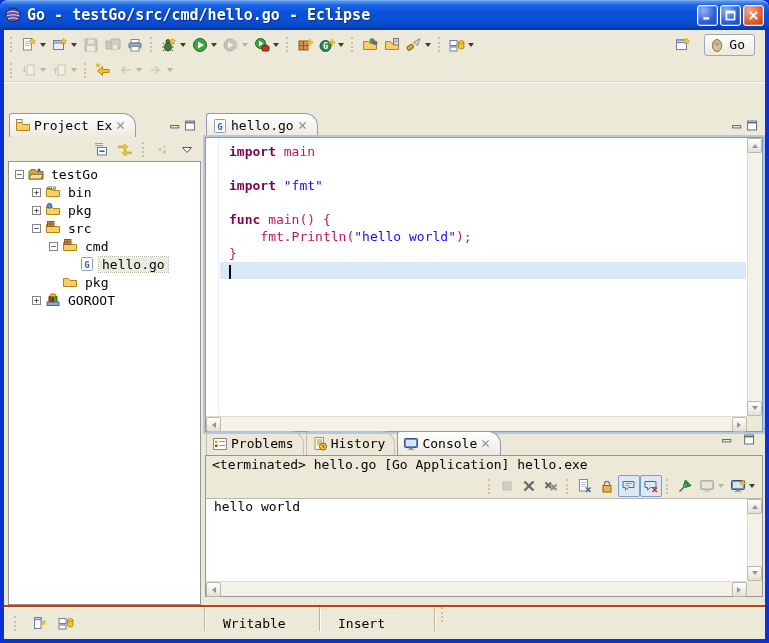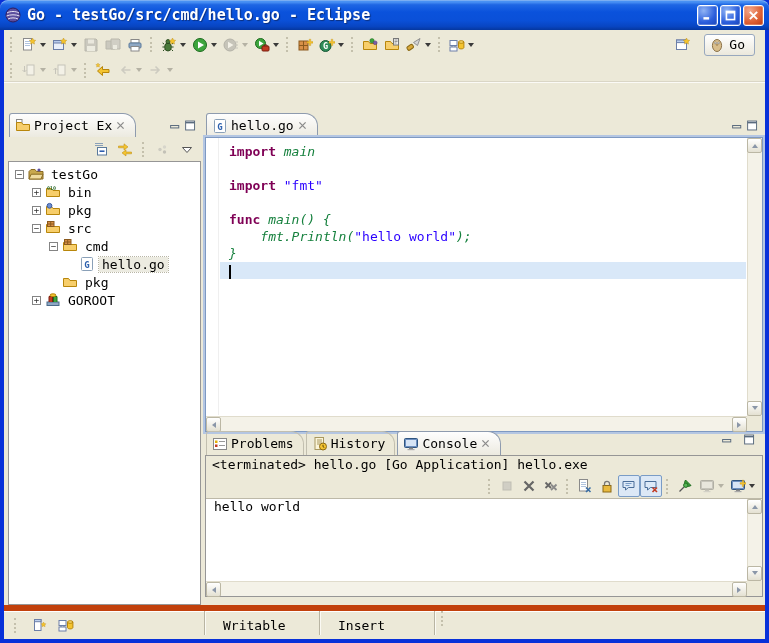--- a/index.html
+++ b/index.html
@@ -67,21 +67,21 @@
   .tree-label{padding:0 3px;}
   .tree-label.sel{background:#ECEBE1;outline:1px dotted #B9B6A6;}
   
   .editor .body{border:1px solid #7E99C2;box-shadow:0 0 0 2px #B4C6E2;}
   .gutter{position:absolute;left:0;top:0;bottom:16px;width:13px;background:#fff;border-right:1px solid #EFEFEF;}
   .code{position:absolute;left:14px;top:0;right:16px;bottom:16px;overflow:hidden;padding-top:5px;}
   .code-line{height:17px;line-height:17px;white-space:pre;padding-left:9px;}
   .code-line.hl{background:var(--hl,#D9E8F8);}
   .seg.kw{color:var(--kw,#7F0055);font-weight:bold;}
   .seg.str{color:var(--str,#2A00FF);}
-  .seg.pl{color:#15803d;font-style:italic;}
+  .seg.pl{color:#be185d;}
   .caret{display:inline-block;width:2px;height:14px;background:#000;vertical-align:middle;}
   
   .vscroll{position:absolute;top:0;right:0;width:15px;bottom:15px;background:#F4F2E8;border-left:1px solid #E0DCCC;}
   .hscroll{position:absolute;left:0;right:15px;bottom:0;height:15px;background:#F4F2E8;border-top:1px solid #E0DCCC;}
   .corner{position:absolute;right:0;bottom:0;width:15px;height:15px;background:#ECE9D8;}
   .sbtn{position:absolute;width:15px;height:15px;background:linear-gradient(#FFFFFF,#E4E1D2);
     border:1px solid #BBB7A4;border-radius:2px;display:flex;align-items:center;justify-content:center;}
   .sbtn.t{top:0;right:0;} .sbtn.b{bottom:0;right:0;} .sbtn.l{left:0;bottom:0;} .sbtn.r{right:0;bottom:0;}
   .hscroll .sbtn{top:0;}
   .arr{width:0;height:0;border:3px solid transparent;}
@@ -89,21 +89,21 @@
   .arr.dn{border-top:4px solid #8A96A8;margin-bottom:-2px;}
   .arr.lf{border-right:4px solid #8A96A8;margin-left:-2px;}
   .arr.rt{border-left:4px solid #8A96A8;margin-right:-2px;}
   
   .console .body{background:#ECE9D8;}
   .statusline{height:18px;padding:1px 6px;white-space:nowrap;overflow:hidden;}
   .ctoolbar{height:24px;display:flex;align-items:center;justify-content:flex-end;padding-right:4px;}
   .output-wrap{position:absolute;top:42px;left:0;right:0;bottom:0;background:#fff;border-top:1px solid #BDB9A8;}
   .output{position:absolute;left:0;top:0;right:16px;bottom:16px;padding:0 8px;white-space:pre;overflow:hidden;}
   
-  .statusbar{position:absolute;top:575px;left:0;width:761px;height:34px;border-top:6px solid #c2410c;
+  .statusbar{position:absolute;top:575px;left:0;width:761px;height:34px;border-top:2px solid #c2410c;
     box-shadow:inset 0 1px 0 #FFFFFF;display:flex;align-items:flex-start;}
   .sb-icons{width:200px;height:100%;display:flex;align-items:center;gap:10px;padding-left:6px;}
   .sb-sep{width:1px;height:24px;background:#B8B4A2;box-shadow:1px 0 0 #FBFAF4;}
   .sb-cell{width:114px;height:100%;display:flex;align-items:center;padding-left:18px;}
 </style>
 </head>
 <body>
 
 <div class="window">
   <div class="titlebar">

